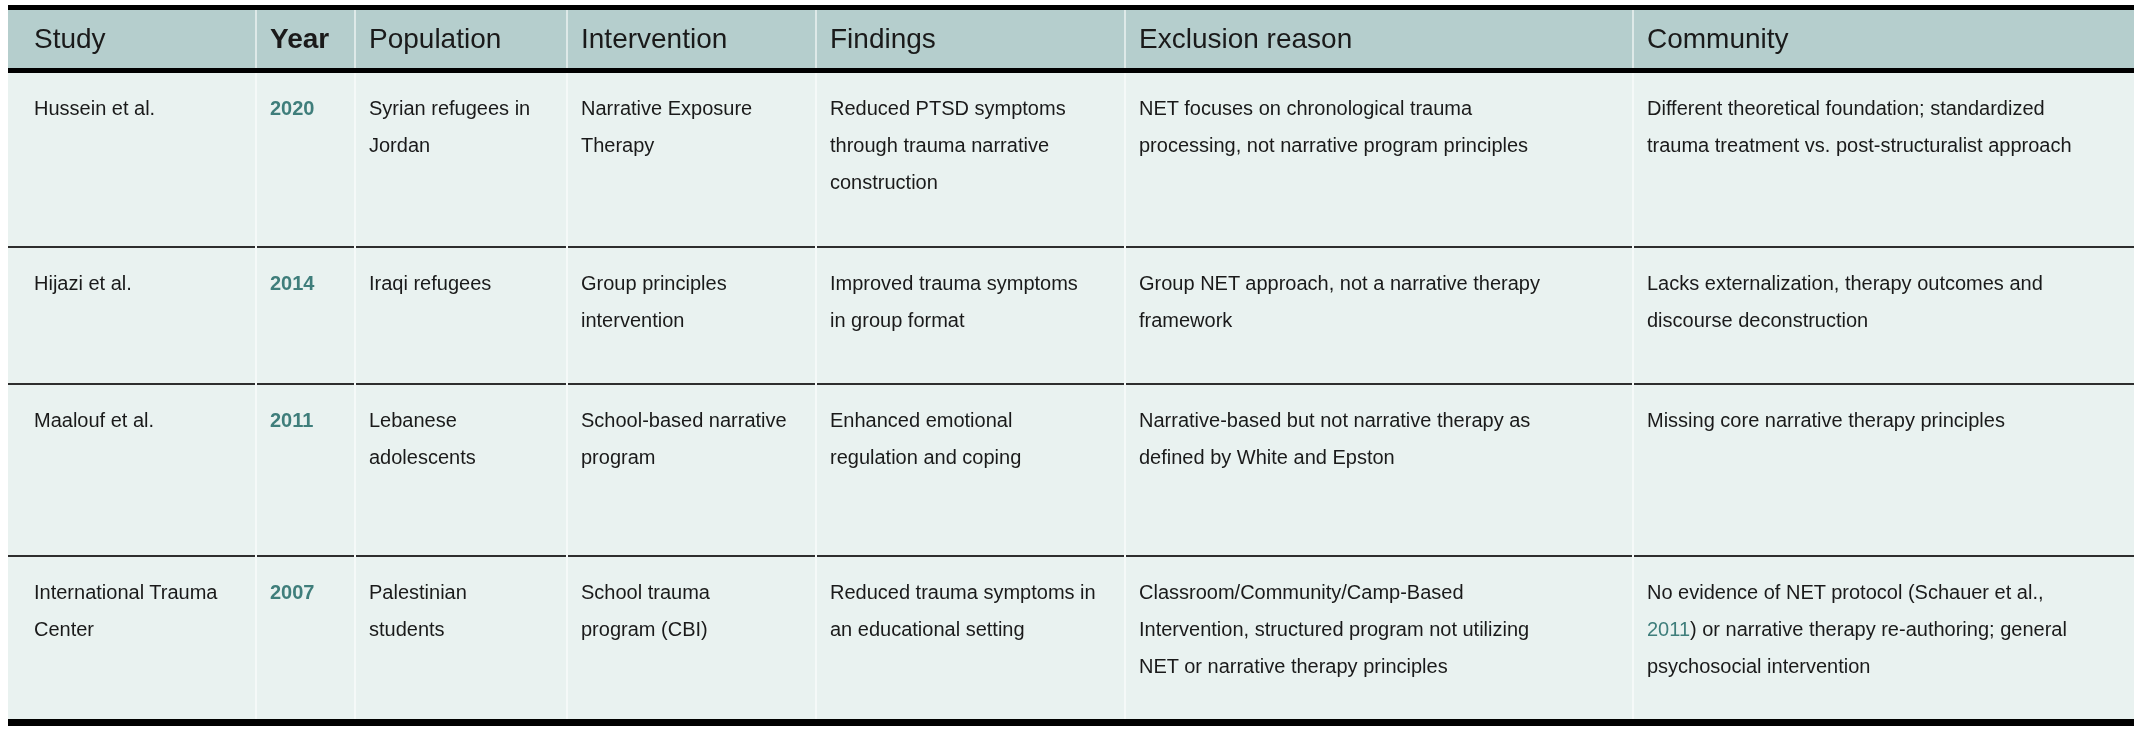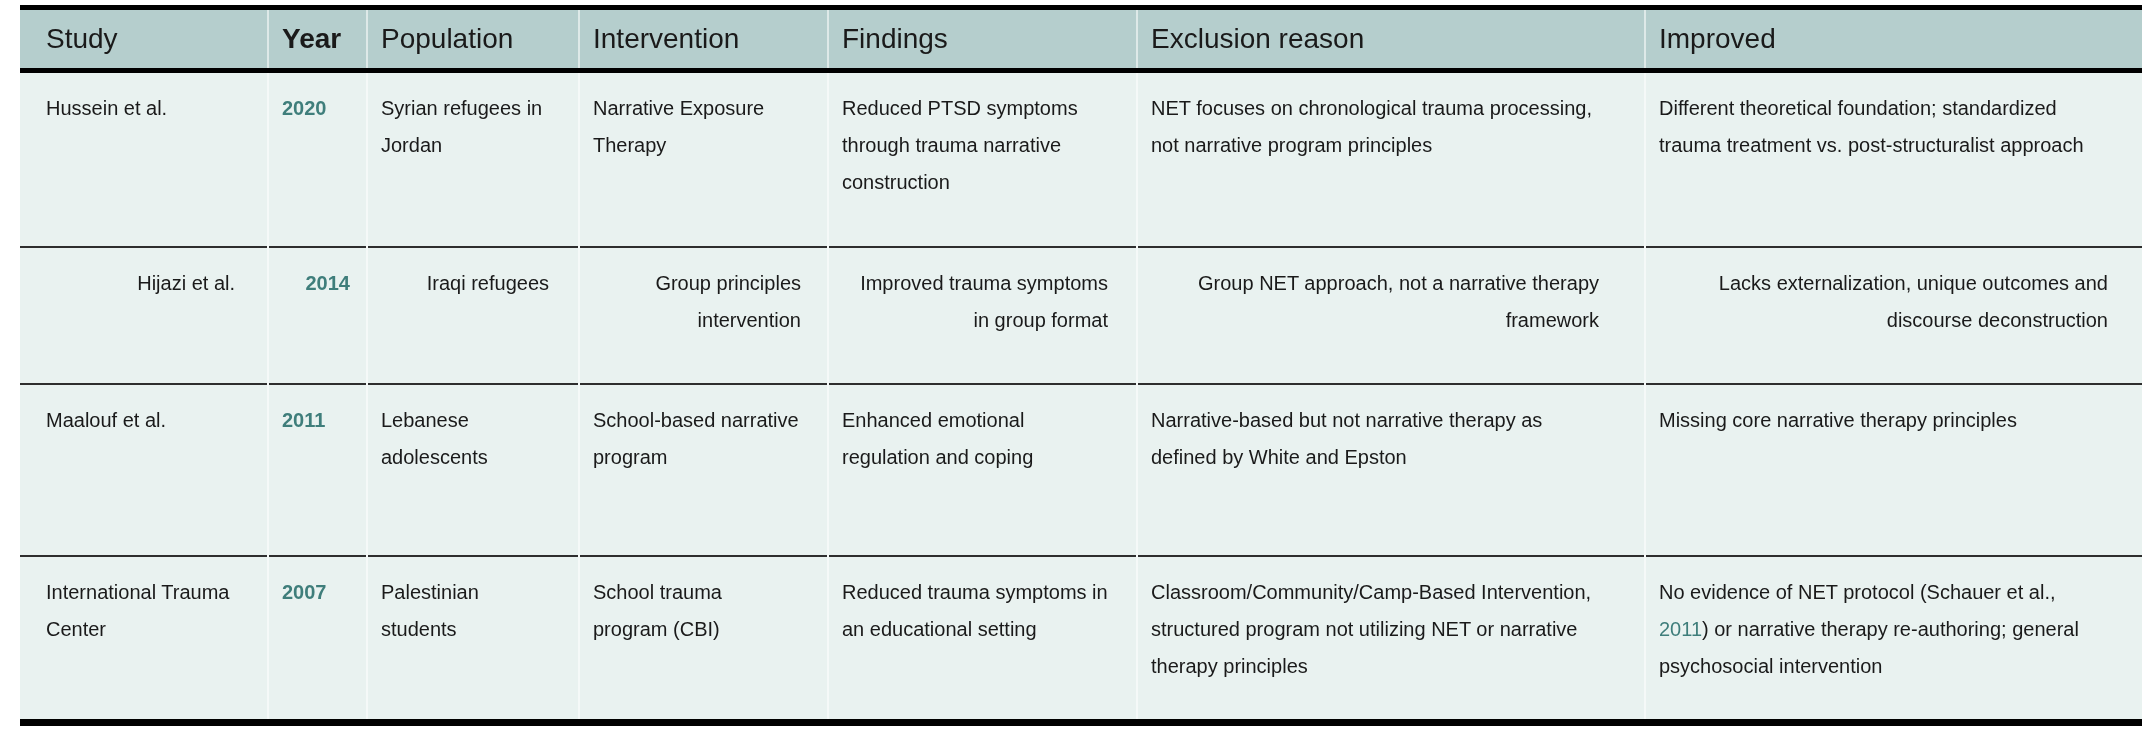--- a/index.html
+++ b/index.html
@@ -11,21 +11,21 @@
     --row-divider:#2e2e2e;
   }
   *{margin:0;padding:0;box-sizing:border-box;}
   html,body{background:#ffffff;}
   body{
     width:2142px;height:744px;
     font-family:"Liberation Sans","DejaVu Sans",sans-serif;
     color:var(--text);
     overflow:hidden;
   }
-  .page{padding:5px 6px 0 8px;margin-left:12px;}
+  .page{padding:5px 6px 0 8px;}
   table.review-table{
     width:2126px;
     table-layout:fixed;
     border-collapse:collapse;
     background:var(--body-bg);
     border-top:5px solid var(--border-black);
     border-bottom:7px solid var(--border-black);
   }
   col.c-study{width:248px;}
   col.c-year{width:99px;}
@@ -47,36 +47,36 @@
   tbody td{
     font-size:20px;
     line-height:37px;
     vertical-align:top;
     padding-top:17px;
     padding-bottom:8px;
   }
   tbody tr{border-bottom:2px solid var(--row-divider);}
   tbody tr:last-child{border-bottom:none;}
   tbody tr:nth-child(1){height:176px;}
-  tbody tr:nth-child(2){height:137px;text-align:right;}
+  tbody tr:nth-child(2){height:137px;}
   tbody tr:nth-child(3){height:172px;}
   tbody tr:nth-child(4){height:167px;}
 
   
   th:not(:first-child), td:not(:first-child){
     border-left:2px solid rgba(255,255,255,0.55);
   }
 
   
   th:nth-child(1), td:nth-child(1){padding-left:26px;padding-right:32px;}
   th:nth-child(2), td:nth-child(2){padding-left:13px;padding-right:16px;font-weight:bold;}
   th:nth-child(3), td:nth-child(3){padding-left:13px;padding-right:29px;}
   th:nth-child(4), td:nth-child(4){padding-left:13px;padding-right:26px;}
   th:nth-child(5), td:nth-child(5){padding-left:13px;padding-right:28px;}
-  th:nth-child(6), td:nth-child(6){padding-left:13px;padding-right:45px;}
+  th:nth-child(6), td:nth-child(6){padding-left:13px;padding-right:65px;}
   th:nth-child(7), td:nth-child(7){padding-left:13px;padding-right:38px;}
 
   .link{color:var(--link);cursor:pointer;text-decoration:none;}
 </style>
 </head>
 <body>
 
 <div class="page">
   <table class="review-table">
     <colgroup>
@@ -89,41 +89,41 @@
         <col class="c-concerns">
     </colgroup>
     <thead>
       <tr>
         <th>Study</th>
         <th>Year</th>
         <th>Population</th>
         <th>Intervention</th>
         <th>Findings</th>
         <th>Exclusion reason</th>
-        <th>Improved</th>
+        <th>Community</th>
       </tr>
     </thead>
     <tbody>
       <tr>
         <td>Hussein et al.</td>
         <td><span class="link">2020</span></td>
         <td>Syrian refugees in Jordan</td>
         <td>Narrative Exposure Therapy</td>
         <td>Reduced PTSD symptoms through trauma narrative construction</td>
         <td>NET focuses on chronological trauma processing, not narrative program principles</td>
         <td>Different theoretical foundation; standardized trauma treatment vs. post-structuralist approach</td>
       </tr>
       <tr>
         <td>Hijazi et al.</td>
         <td><span class="link">2014</span></td>
         <td>Iraqi refugees</td>
         <td>Group principles intervention</td>
         <td>Improved trauma symptoms in group format</td>
         <td>Group NET approach, not a narrative therapy framework</td>
-        <td>Lacks externalization, unique outcomes and discourse deconstruction</td>
+        <td>Lacks externalization, therapy outcomes and discourse deconstruction</td>
       </tr>
       <tr>
         <td>Maalouf et al.</td>
         <td><span class="link">2011</span></td>
         <td>Lebanese adolescents</td>
         <td>School-based narrative program</td>
         <td>Enhanced emotional regulation and coping</td>
         <td>Narrative-based but not narrative therapy as defined by White and Epston</td>
         <td>Missing core narrative therapy principles</td>
       </tr>

